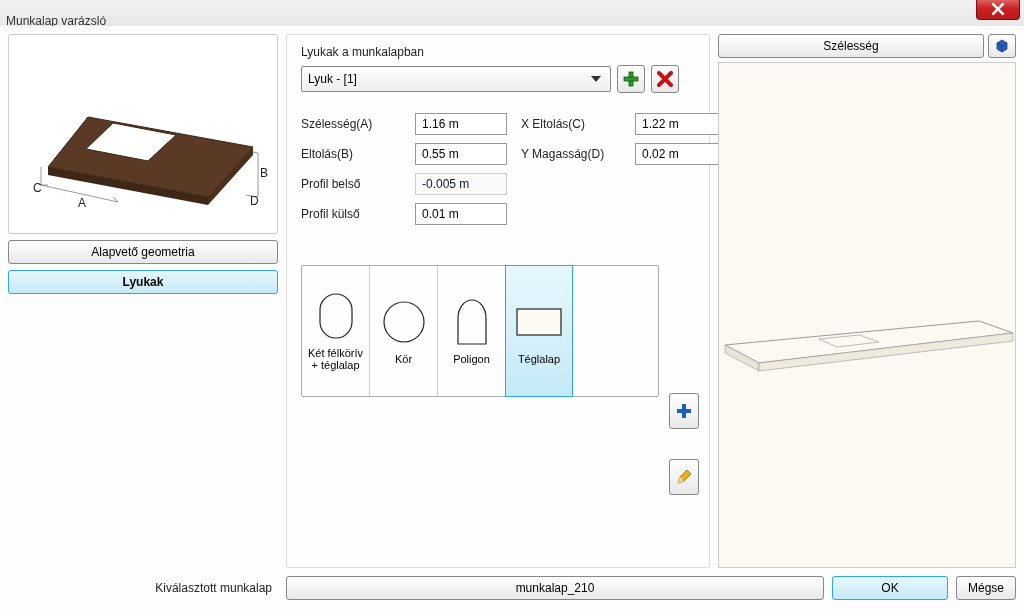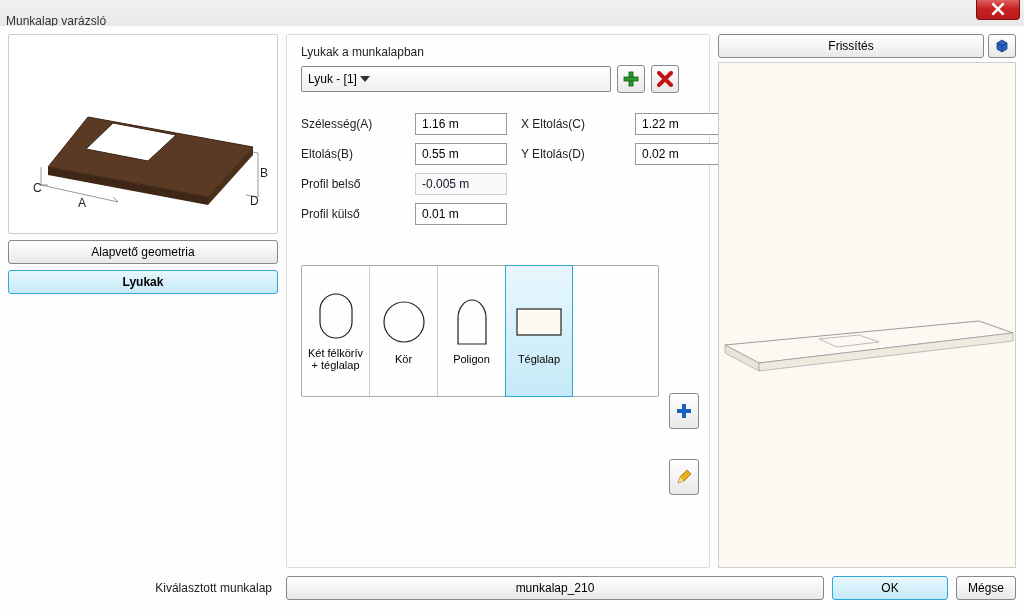--- a/index.html
+++ b/index.html
@@ -89,21 +89,21 @@
     min-width: 0;
   }
   .section-label { margin-bottom: 6px; color: #222; }
   .combo-row { display: flex; align-items: center; gap: 6px; margin-bottom: 20px; }
   .combo {
     flex: 0 0 310px;
     height: 26px;
     border: 1px solid #888;
     border-radius: 2px;
     background: linear-gradient(to bottom,#fff,#eee);
-    display: flex; align-items: center; 
+    display: flex; align-items: center; justify-content: space-between;
     padding: 0 6px;
     cursor: pointer;
   }
   .combo .arrow {
     width: 16px; height: 16px;
     display: flex; align-items: center; justify-content: center;
   }
   .icon-btn {
     width: 28px; height: 28px;
     border: 1px solid #888;
@@ -278,21 +278,21 @@
       </div>
 
       <div class="param-grid">
         <span class="lbl">Szélesség(A)</span>
         <input class="txt" value="1.16 m" style="">
         <span class="lbl">X Eltolás(C)</span>
         <input class="txt" value="1.22 m" style="">
 
         <span class="lbl">Eltolás(B)</span>
         <input class="txt" value="0.55 m" style="">
-        <span class="lbl">Y Eltolás(D)</span>
+        <span class="lbl">Y Magasság(D)</span>
         <input class="txt" value="0.02 m" style="">
 
         <span class="lbl">Profil belső</span>
         <input class="txt" disabled="" value="-0.005 m" style="">
         <span></span>
           <span></span>
 
         <span class="lbl">Profil külső</span>
         <input class="txt" value="0.01 m" style="">
         <span></span>
@@ -346,21 +346,21 @@
             <path d="M2 14 L4 8 L11 1 L15 5 L8 12 Z" fill="#e8b020" stroke="#a07000" stroke-width="0.8"></path>
             <path d="M2 14 L4 8 L8 12 Z" fill="#f3d89a"></path>
           </svg>
         </div>
       </div>
     </div>
 
     <div class="right-col">
       <div class="right-top-row">
         <div class="refresh-btn">
-          <span>Frissítés</span>
+          <span>Szélesség</span>
         </div>
         <div class="cube-btn">
           <svg width="16" height="16" viewBox="0 0 16 16">
             <polygon points="3,5 8,2 13,5 13,11 8,14 3,11" fill="#2b5fbd" stroke="#163a7a" stroke-width="0.8"></polygon>
             <path d="M3 5 L8 8 L13 5 M8 8 L8 14" stroke="#163a7a" stroke-width="0.8" fill="none"></path>
           </svg>
         </div>
       </div>
       <div class="preview3d">
         <svg width="296" height="500" viewBox="0 0 296 500" style="position:absolute;inset:0;">

